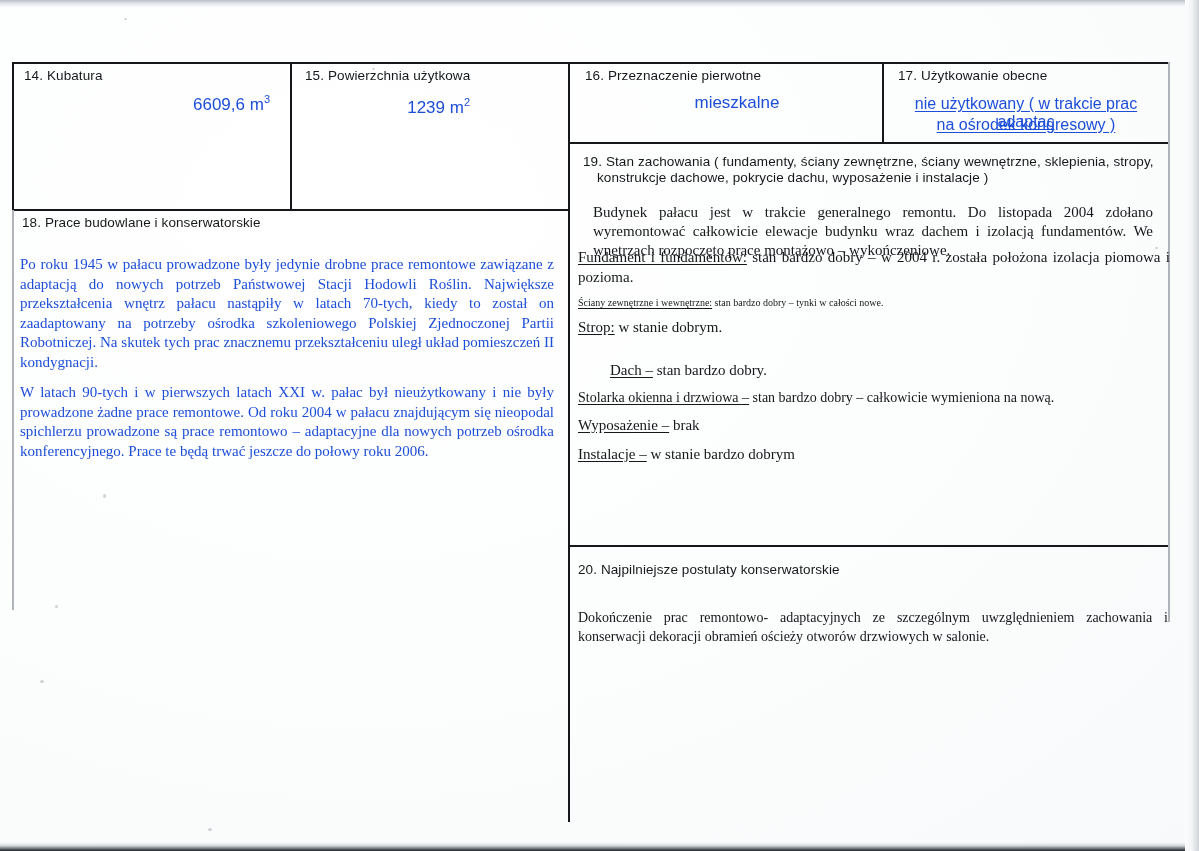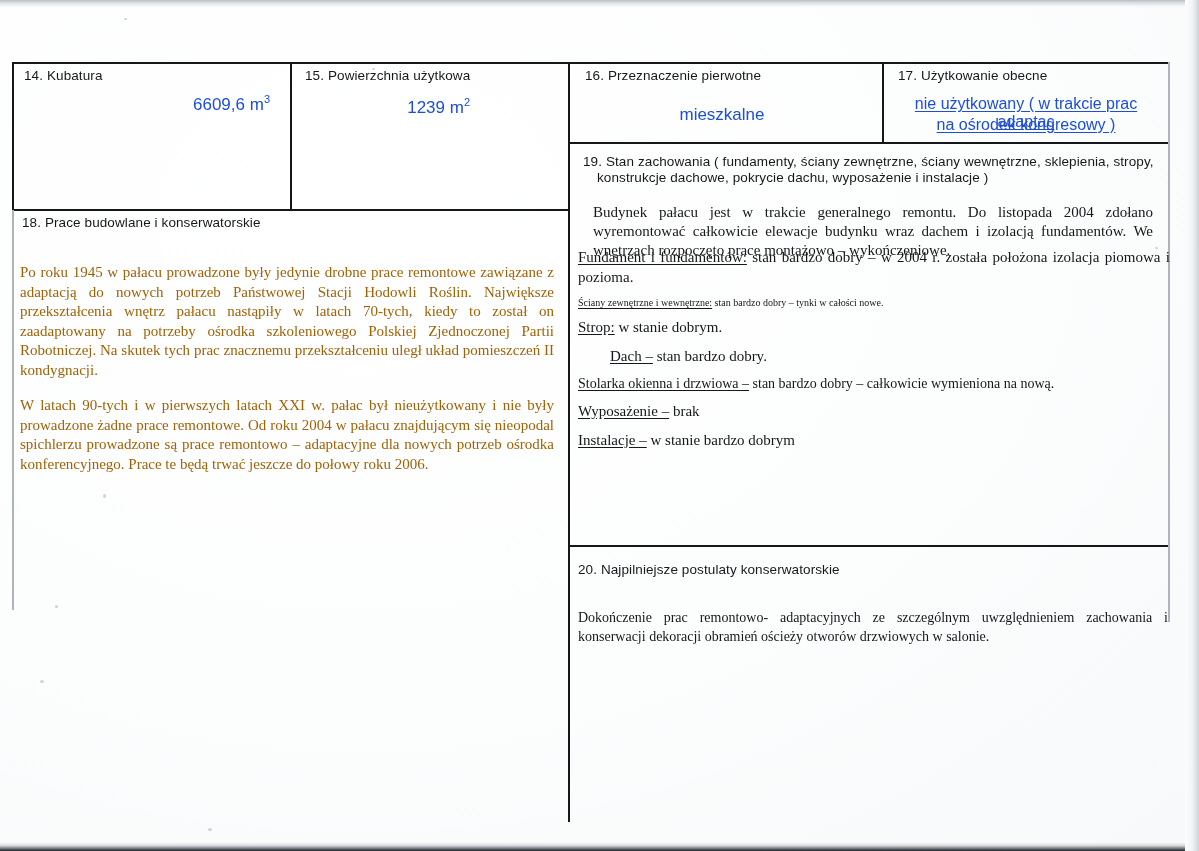--- a/index.html
+++ b/index.html
@@ -91,25 +91,25 @@
     font-family: "Liberation Serif", serif;
     font-size: 15px;
     line-height: 1.28;
     color: #15171a;
     text-align: justify;
   }
   .body-text p { margin: 15px; }
 
   .para-block { position: absolute; }
   .para-block p {
-    margin: 16px 0 11px 0;
+    margin: 8px 0 11px 0;
     font-family: "Liberation Serif", serif;
     font-size: 15px;
     line-height: 1.3;
-    color: #a16207;
+    color: #1d4ed8;
     text-align: justify;
   }
   .para-block p:last-child { margin-bottom: 0; }
 
   .small-serif {
     position: absolute;
     font-family: "Liberation Serif", serif;
     font-size: 13.5px;
     line-height: 1.34;
     color: #15171a;
@@ -154,21 +154,21 @@
 
   <div class="vr faint" style="left:1168px;top:62px;height:560px;"></div>
 
   <div class="field-label" style="left:24px;top:66px;">14. Kubatura</div>
   <div class="field-value" style="left:110px;top:93px;width:160px;text-align:right;"><span>6609,6 m</span><sup>3</sup></div>
 
   <div class="field-label" style="left:305px;top:66px;">15. Powierzchnia użytkowa</div>
   <div class="field-value" style="left:300px;top:96px;width:170px;text-align:right;"><span>1239 m</span><sup>2</sup></div>
 
   <div class="field-label" style="left:585px;top:66px;">16. Przeznaczenie pierwotne</div>
-  <div class="field-value" style="left:582px;top:93px;width:280px;text-align:center;margin-top:12px;">mieszkalne</div>
+  <div class="field-value" style="left:597px;top:93px;width:280px;text-align:center;">mieszkalne</div>
 
   <div class="field-label" style="left:898px;top:66px;">17. Użytkowanie obecne</div>
   <div class="field-value u" style="left:890px;top:95px;width:272px;text-align:center;font-size:16px;">nie użytkowany ( w trakcie prac adaptac</div>
   <div class="field-value u" style="left:890px;top:116px;width:272px;text-align:center;font-size:16px;">na ośrodek kongresowy )</div>
 
   <div class="field-label" style="left:22px;top:213px;">18. Prace budowlane i konserwatorskie</div>
   <div class="para-block" style="left:20px;top:247px;width:534px;">
     <p>Po roku 1945 w pałacu prowadzone były jedynie drobne prace remontowe zawiązane z adaptacją do nowych potrzeb Państwowej Stacji Hodowli Roślin. Największe przekształcenia wnętrz pałacu nastąpiły w latach 70-tych, kiedy to został on zaadaptowany na potrzeby ośrodka szkoleniowego Polskiej Zjednoczonej Partii Robotniczej. Na skutek tych prac znacznemu przekształceniu uległ układ pomieszczeń II kondygnacji.</p>
     <p>W latach 90-tych i w pierwszych latach XXI w. pałac był nieużytkowany i nie były prowadzone żadne prace remontowe. Od roku 2004 w pałacu znajdującym się nieopodal spichlerzu prowadzone są prace remontowo – adaptacyjne dla nowych potrzeb ośrodka konferencyjnego. Prace te będą trwać jeszcze do połowy roku 2006.</p>
   </div>
@@ -180,21 +180,21 @@
     <p>Budynek pałacu jest w trakcie generalnego remontu. Do listopada 2004 zdołano wyremontować całkowicie elewacje budynku wraz dachem i izolacją fundamentów. We wnętrzach rozpoczęto prace montażowo – wykończeniowe.</p>
   </div>
 
   <div style="position:absolute;left:578px;top:248px;width:592px;">
     <div class="small-serif" style="position:static;font-size:15px;line-height:1.3;margin-bottom:9px;">
       <span class="u">Fundament i fundamentów:</span><span> stan bardzo dobry – w 2004 r. została położona izolacja piomowa i pozioma.</span>
     </div>
     <div class="small-serif" style="position:static;font-size:10px;line-height:1.3;margin-bottom:9px;">
       <span class="u">Ściany zewnętrzne i wewnętrzne:</span><span> stan bardzo dobry – tynki w całości nowe.</span>
     </div>
-    <div class="small-serif" style="position:static;font-size:15px;line-height:1.3;margin-bottom:9px;">
+    <div class="small-serif" style="position:static;font-size:15px;line-height:1.3;margin-bottom:23px;">
       <span class="u">Strop:</span><span> w stanie dobrym.</span>
     </div>
     <div class="small-serif" style="position:static;font-size:15px;line-height:1.3;margin-bottom:9px;margin-left:32px;">
       <span class="u">Dach –</span><span> stan bardzo dobry.</span>
     </div>
     <div class="small-serif" style="position:static;font-size:14px;line-height:1.3;margin-bottom:9px;">
       <span class="u">Stolarka okienna i drzwiowa –</span><span> stan bardzo dobry – całkowicie wymieniona na nową.</span>
     </div>
     <div class="small-serif" style="position:static;font-size:15px;line-height:1.3;margin-bottom:9px;">
       <span class="u">Wyposażenie –</span><span> brak</span>

